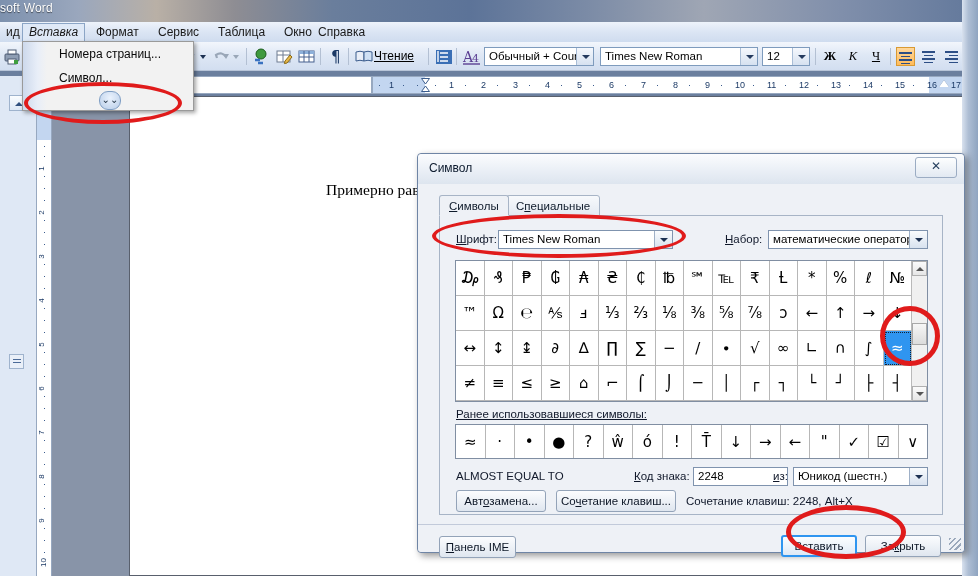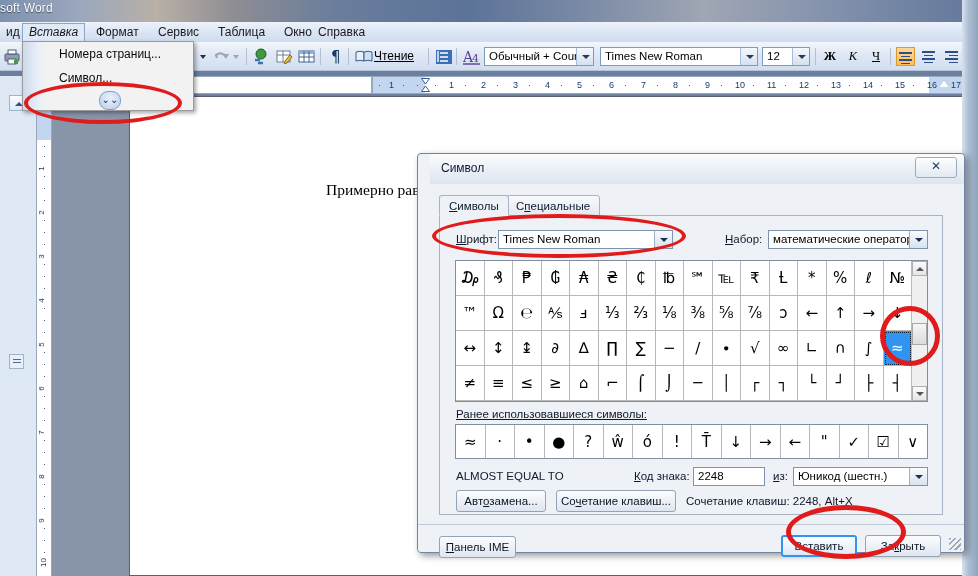--- a/index.html
+++ b/index.html
@@ -96,21 +96,21 @@
     border-top:4px solid transparent;border-bottom:4px solid transparent;border-left:5px solid #2a2a2a;}
   .menu .expander{position:relative;height:20px;}
   .menu .expander .chev{position:absolute;left:76px;top:1px;width:20px;height:17px;border-radius:9px;
     background:radial-gradient(circle at 50% 35%,#eaf2fd,#b8cde8);border:1px solid #7f9ec4;
     color:#234;font-size:10px;line-height:15px;text-align:center;}
 
   
   .dlg{position:absolute;left:417px;top:153px;width:546px;height:398px;
     background:#eef1f6;border:1px solid #6f85a5;border-radius:4px;
     box-shadow:3px 3px 7px rgba(0,0,0,.4);}
-  .dlg-tb{position:absolute;left:12px;top:0;right:0;height:30px;
+  .dlg-tb{position:absolute;left:0;top:0;right:0;height:30px;
     background:linear-gradient(180deg,#fbfcfe 0%,#eaeff6 55%,#dde5ef 100%);
     border-radius:4px 4px 0 0;}
   .dlg-title{position:absolute;left:11px;top:7px;font-size:12px;color:#0d1b2e;}
   .dlg-close{position:absolute;right:7px;top:3px;width:40px;height:19px;
     background:linear-gradient(180deg,#fdfefe,#e2e9f2);border:1px solid #9bacc3;border-radius:3px;
     text-align:center;line-height:17px;font-size:12px;color:#27405f;}
   .dlg-body{position:absolute;left:0;top:30px;right:0;bottom:0;
     background:#eef1f6;border-radius:0 0 4px 4px;}
   .dlg-sep{position:absolute;left:0;right:0;height:1px;background:#c2cada;}
 
@@ -561,21 +561,21 @@
           <div class="rcell">→</div>
           <div class="rcell">←</div>
           <div class="rcell">"</div>
           <div class="rcell">✓</div>
           <div class="rcell">☑</div>
           <div class="rcell">∨</div>
         </div>
 
         <div class="lbl" style="left:16px;top:254px;">ALMOST EQUAL TO</div>
         <div class="lbl" style="left:194px;top:254px;"><span class="u">К</span>од знака:</div>
-        <div class="field" style="left:253px;top:251px;width:72px;"><span>2248</span></div>
+        <div class="field" style="left:253px;top:251px;width:95px;"><span>2248</span></div>
         <div class="lbl" style="left:333px;top:254px;"><span class="u">и</span>з:</div>
         <div class="field" style="left:353px;top:251px;width:135px;">
           <span>Юникод (шестн.)</span><span class="dd"></span>
         </div>
 
         <div class="btn" style="left:16px;top:274px;width:90px;">Авт<span class="u">о</span>замена...</div>
         <div style="position:absolute;left:0;top:0;width:0;height:0;overflow:hidden;">Автозамена...</div>
         <div class="btn" style="left:116px;top:274px;width:120px;">Со<span class="u">ч</span>етание клавиш...</div>
         <div style="position:absolute;left:0;top:0;width:0;height:0;overflow:hidden;">Сочетание клавиш...</div>
         <div class="lbl" style="left:246px;top:279px;">Сочетание клавиш: 2248, Alt+X</div>

